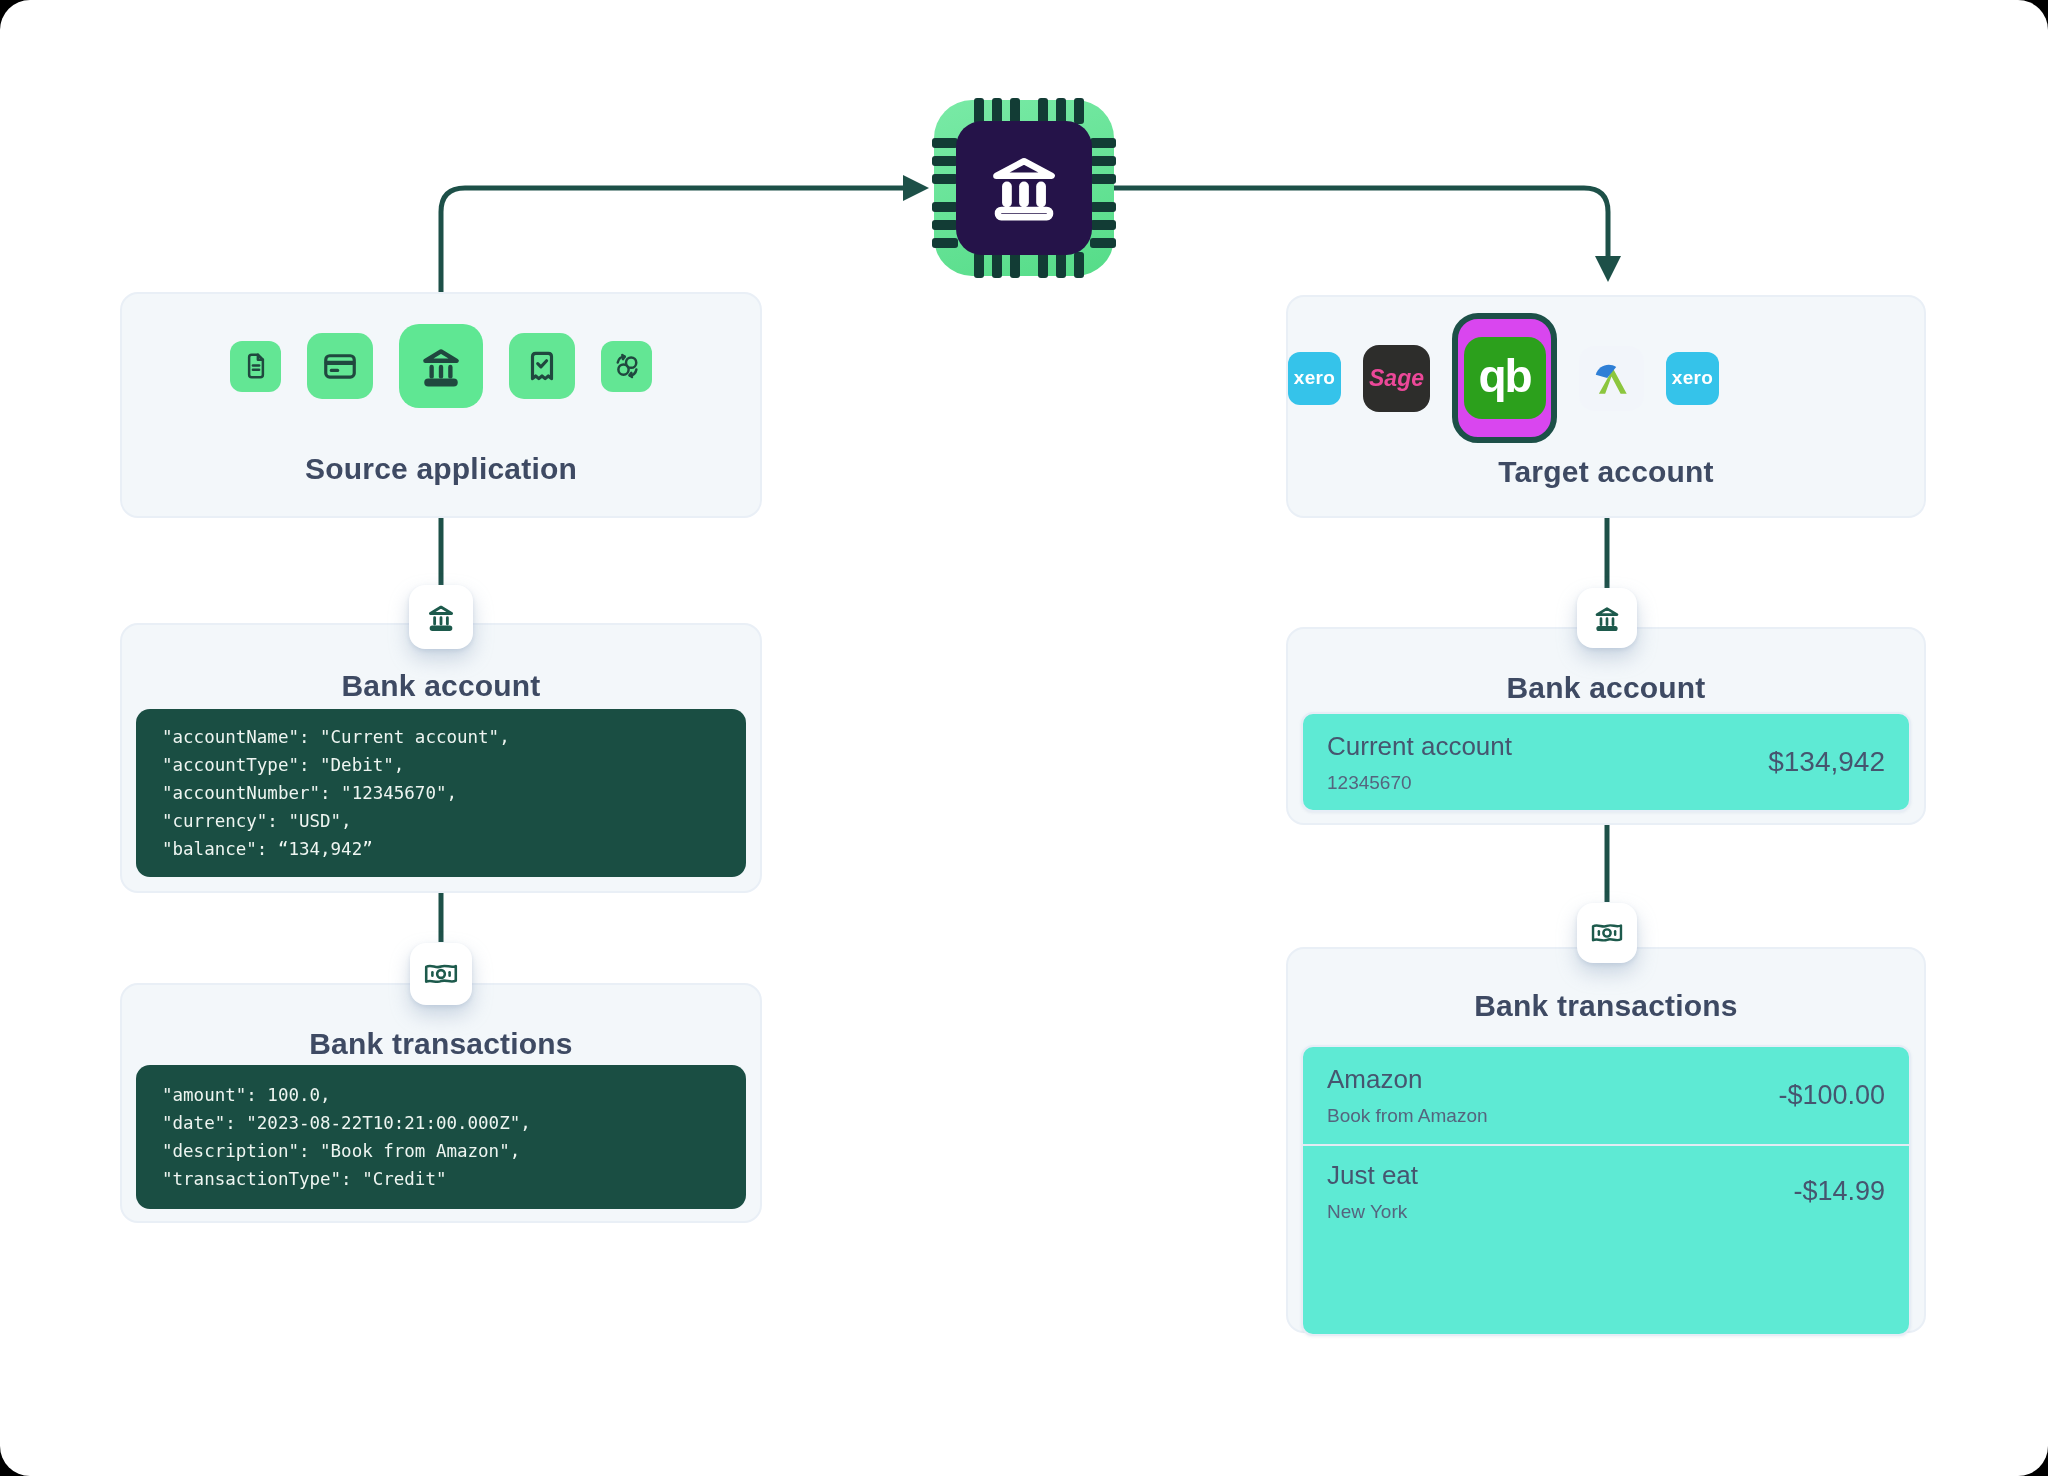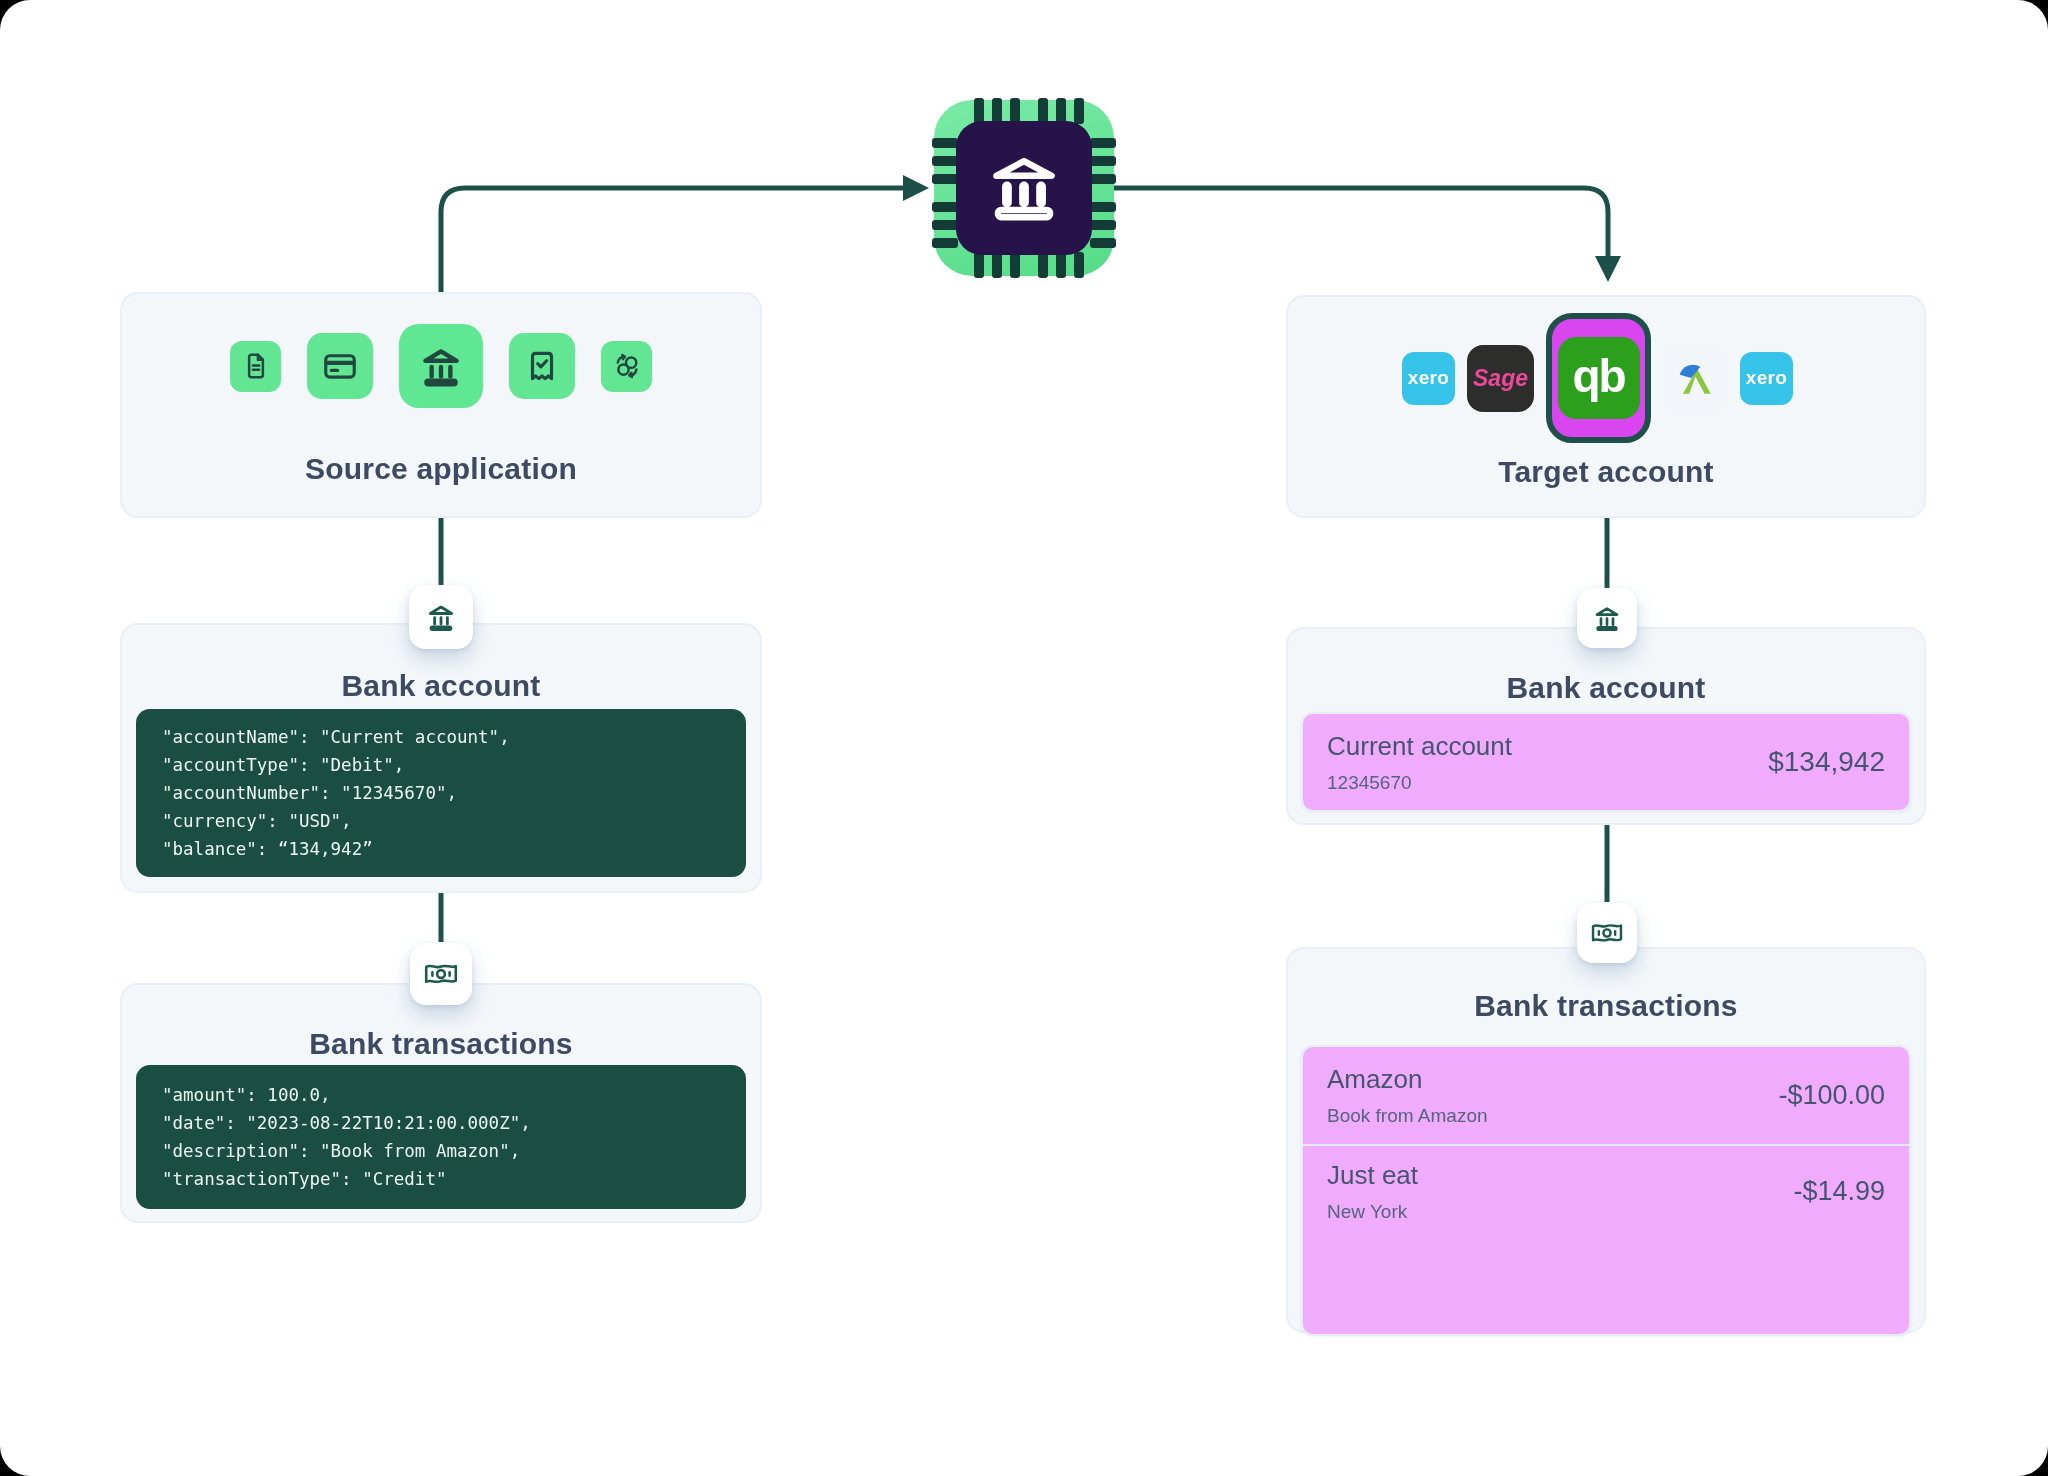--- a/index.html
+++ b/index.html
@@ -13,37 +13,37 @@
   .panel-title{width:100%;text-align:center;font-size:30px;font-weight:700;color:#3e4a63;letter-spacing:.2px;}
 
   
   .tile-row{position:absolute;left:0;right:0;display:flex;justify-content:center;align-items:center;gap:26px;}
   .tile{background:#63e694;display:flex;align-items:center;justify-content:center;}
   .t-sm{width:51px;height:51px;border-radius:12px;}
   .t-md{width:66px;height:66px;border-radius:15px;}
   .t-lg{width:84px;height:84px;border-radius:20px;background:#5fe793;}
 
   
-  .app-row{position:absolute;left:0;right:17px;display:flex;justify-content:center;align-items:center;gap:12px;}
+  .app-row{position:absolute;left:0;right:17px;display:flex;justify-content:flex-start;align-items:center;gap:22px;}
   .app{display:flex;align-items:center;justify-content:center;box-sizing:border-box;}
   .app-xero{width:53px;height:53px;border-radius:12px;background:#35c3ea;color:#fff;font-weight:700;font-size:19px;letter-spacing:.3px;}
   .app-sage{width:67px;height:67px;border-radius:16px;background:#2d2d2b;color:#ec4899;font-weight:700;font-style:italic;font-size:23px;}
   .app-qb-ring{width:105px;height:130px;border-radius:26px;border:6px solid #1d5048;background:#d946ef;}
   .app-qb{width:82px;height:82px;border-radius:18px;background:#2ca01c;color:#fff;font-weight:700;font-size:46px;letter-spacing:-2px;display:flex;align-items:center;justify-content:center;padding-bottom:4px;box-sizing:border-box;}
   .app-fa{width:65px;height:65px;border-radius:16px;background:#f2f5fa;}
 
   
   .badge{position:absolute;background:#fff;border-radius:16px;box-shadow:0 10px 20px rgba(140,162,190,.40),0 2px 4px rgba(140,162,190,.25);display:flex;align-items:center;justify-content:center;z-index:5;}
 
   
   .code{position:absolute;left:14px;right:14px;background:#1a4e43;border-radius:14px;padding:14px 0 14px 26px;box-sizing:border-box;}
   .code div{font-family:"DejaVu Sans Mono","Liberation Mono",monospace;font-size:17.5px;line-height:28px;color:#eef5f1;white-space:pre;}
 
   
-  .inner{position:absolute;left:13px;right:13px;background:#f0abfc;border:2px solid #e7edf6;border-radius:12px;box-sizing:border-box;box-shadow:0 1px 3px rgba(160,175,200,.18);}
+  .inner{position:absolute;left:13px;right:13px;background:#5eead4;border:2px solid #e7edf6;border-radius:12px;box-sizing:border-box;box-shadow:0 1px 3px rgba(160,175,200,.18);}
   .t-row{display:flex;align-items:center;justify-content:space-between;padding:0 24px;box-sizing:border-box;}
   .t-row + .t-row{border-top:2px solid #e3ebf3;}
   .t-name{font-size:26px;color:#46556f;}
   .t-desc{font-size:19px;color:#55647e;margin-top:10px;}
   .t-amt{font-size:27px;color:#46556f;}
 
   
   .chip{position:absolute;left:934px;top:100px;width:180px;height:176px;border-radius:38px;background:linear-gradient(160deg,#79eaa6,#55dc88);}
   .pin{position:absolute;background:#123c35;border-radius:3px;}
   .pin-v{width:10px;height:26px;}

